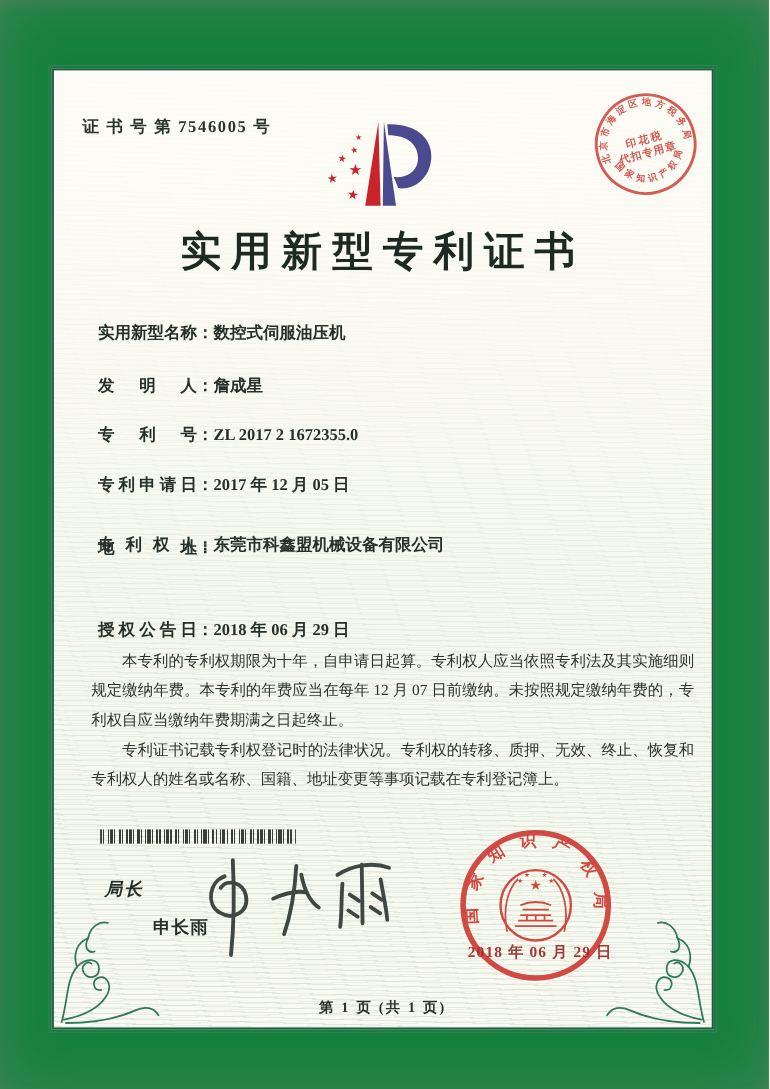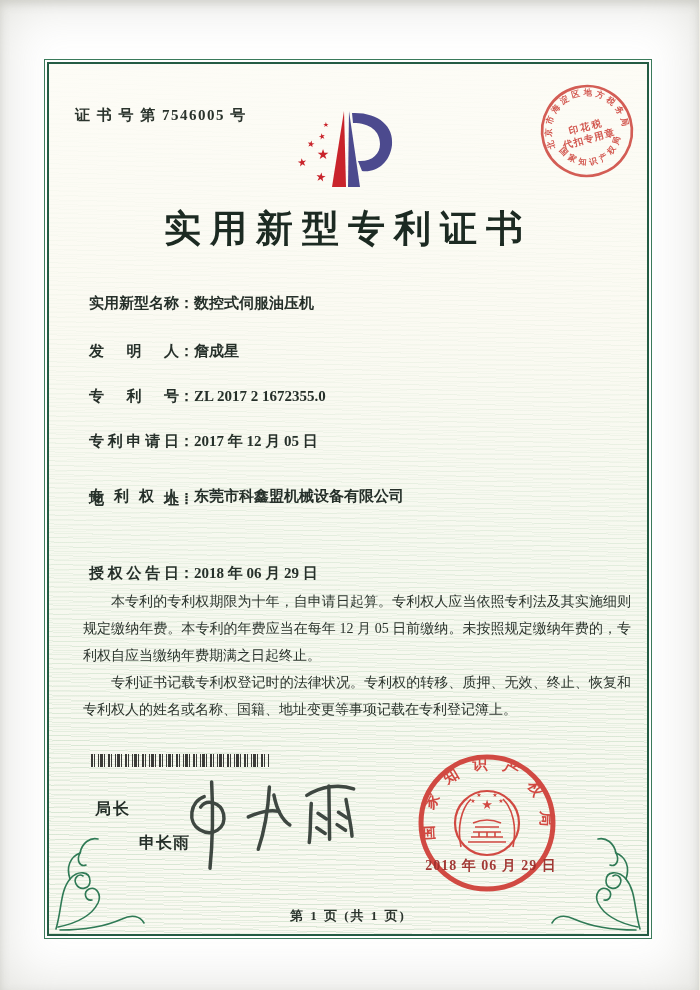--- a/index.html
+++ b/index.html
@@ -3,21 +3,21 @@
 <meta charset="utf-8">
 <style>
   html,body{margin:0;padding:0;}
   body{
     width:700px;height:990px;
     font-family:"Liberation Serif","DejaVu Serif",serif;
     background:#efede4;
   }
   .page{
     position:relative;width:699px;height:990px;overflow:hidden;
-    background:#ffffff;
+    background:#15803d;
     box-shadow: inset 0 0 55px rgba(150,148,132,.30), inset 0 4px 10px rgba(120,120,108,.25);
   }
   .frame{
     position:absolute;left:47px;top:62px;width:602px;height:874px;
     box-sizing:border-box;
     border:2.5px solid #245c44;
     outline:1px solid #3a7a5a;
     outline-offset:2px;
     background:
       linear-gradient(180deg, rgba(253,252,246,.96) 0%, rgba(251,250,242,.78) 28%, rgba(240,246,234,.45) 55%, rgba(228,240,222,.18) 78%, rgba(222,237,215,.05) 100%),
@@ -47,21 +47,21 @@
   .paras p{margin:0;text-indent:2em;}
   .barcode{
     position:absolute;left:42px;top:690px;width:178px;height:13px;
     background:repeating-linear-gradient(90deg,
       #3b3b38 0 2px, transparent 2px 3px,
       #3b3b38 3px 4px, transparent 4px 7px,
       #3b3b38 7px 8px, transparent 8px 9px,
       #3b3b38 9px 12px, transparent 12px 13px,
       #3b3b38 13px 14px, transparent 14px 17px);
   }
-  .signer-title{position:absolute;left:46px;top:735px;font-size:16px;font-weight:600;color:#26302a;letter-spacing:2px;}
+  .signer-title{position:absolute;left:46px;top:735px;font-size:16px;font-weight:600;color:#26302a;letter-spacing:2px;font-style:italic;}
   .signer-name{position:absolute;left:42px;top:769px;font-size:16px;font-weight:600;color:#26302a;letter-spacing:1px;margin-left:48px;}
   .signature{position:absolute;left:128px;top:710px;width:205px;height:98px;}
   .seal{position:absolute;left:362px;top:683px;width:152px;height:152px;opacity:.93;}
   .seal-date{
     position:absolute;left:364px;top:793px;width:156px;text-align:center;
     font-size:14px;font-weight:700;color:#9e2f2b;letter-spacing:1px;opacity:.95;
   }
   .footer{
     position:absolute;left:0;top:843px;width:100%;text-align:center;
     font-size:13px;letter-spacing:2px;color:#2a332c;font-weight:600;
@@ -112,21 +112,21 @@
       </div>
       <div class="frow" style="top:424px;">
         <span class="flabel">地址</span><span class="fcolon">：</span>
       </div>
       <div class="frow" style="top:498px;">
         <span class="flabel">授权公告日</span><span class="fcolon">：</span><span class="fvalue">2018 年 06 月 29 日</span>
       </div>
     </div>
 
     <div class="paras">
-      <p>本专利的专利权期限为十年，自申请日起算。专利权人应当依照专利法及其实施细则规定缴纳年费。本专利的年费应当在每年 12 月 05 日前缴纳。未按照规定缴纳年费的，专利权自应当缴纳年费期满之日起终止。</p>
+      <p>本专利的专利权期限为十年，自申请日起算。专利权人应当依照专利法及其实施细则规定缴纳年费。本专利的年费应当在每年 12 月 07 日前缴纳。未按照规定缴纳年费的，专利权自应当缴纳年费期满之日起终止。</p>
       <p>专利证书记载专利权登记时的法律状况。专利权的转移、质押、无效、终止、恢复和专利权人的姓名或名称、国籍、地址变更等事项记载在专利登记簿上。</p>
     </div>
 
     <div class="barcode"></div>
 
     <div class="signer-title">局长</div>
     <div class="signer-name">申长雨</div>
 
     <svg class="signature" viewBox="0 0 200 95">
       <g fill="none" stroke="#2c3530" stroke-width="3.4" stroke-linecap="round" opacity="0.9" transform="rotate(-3 100 48)">

